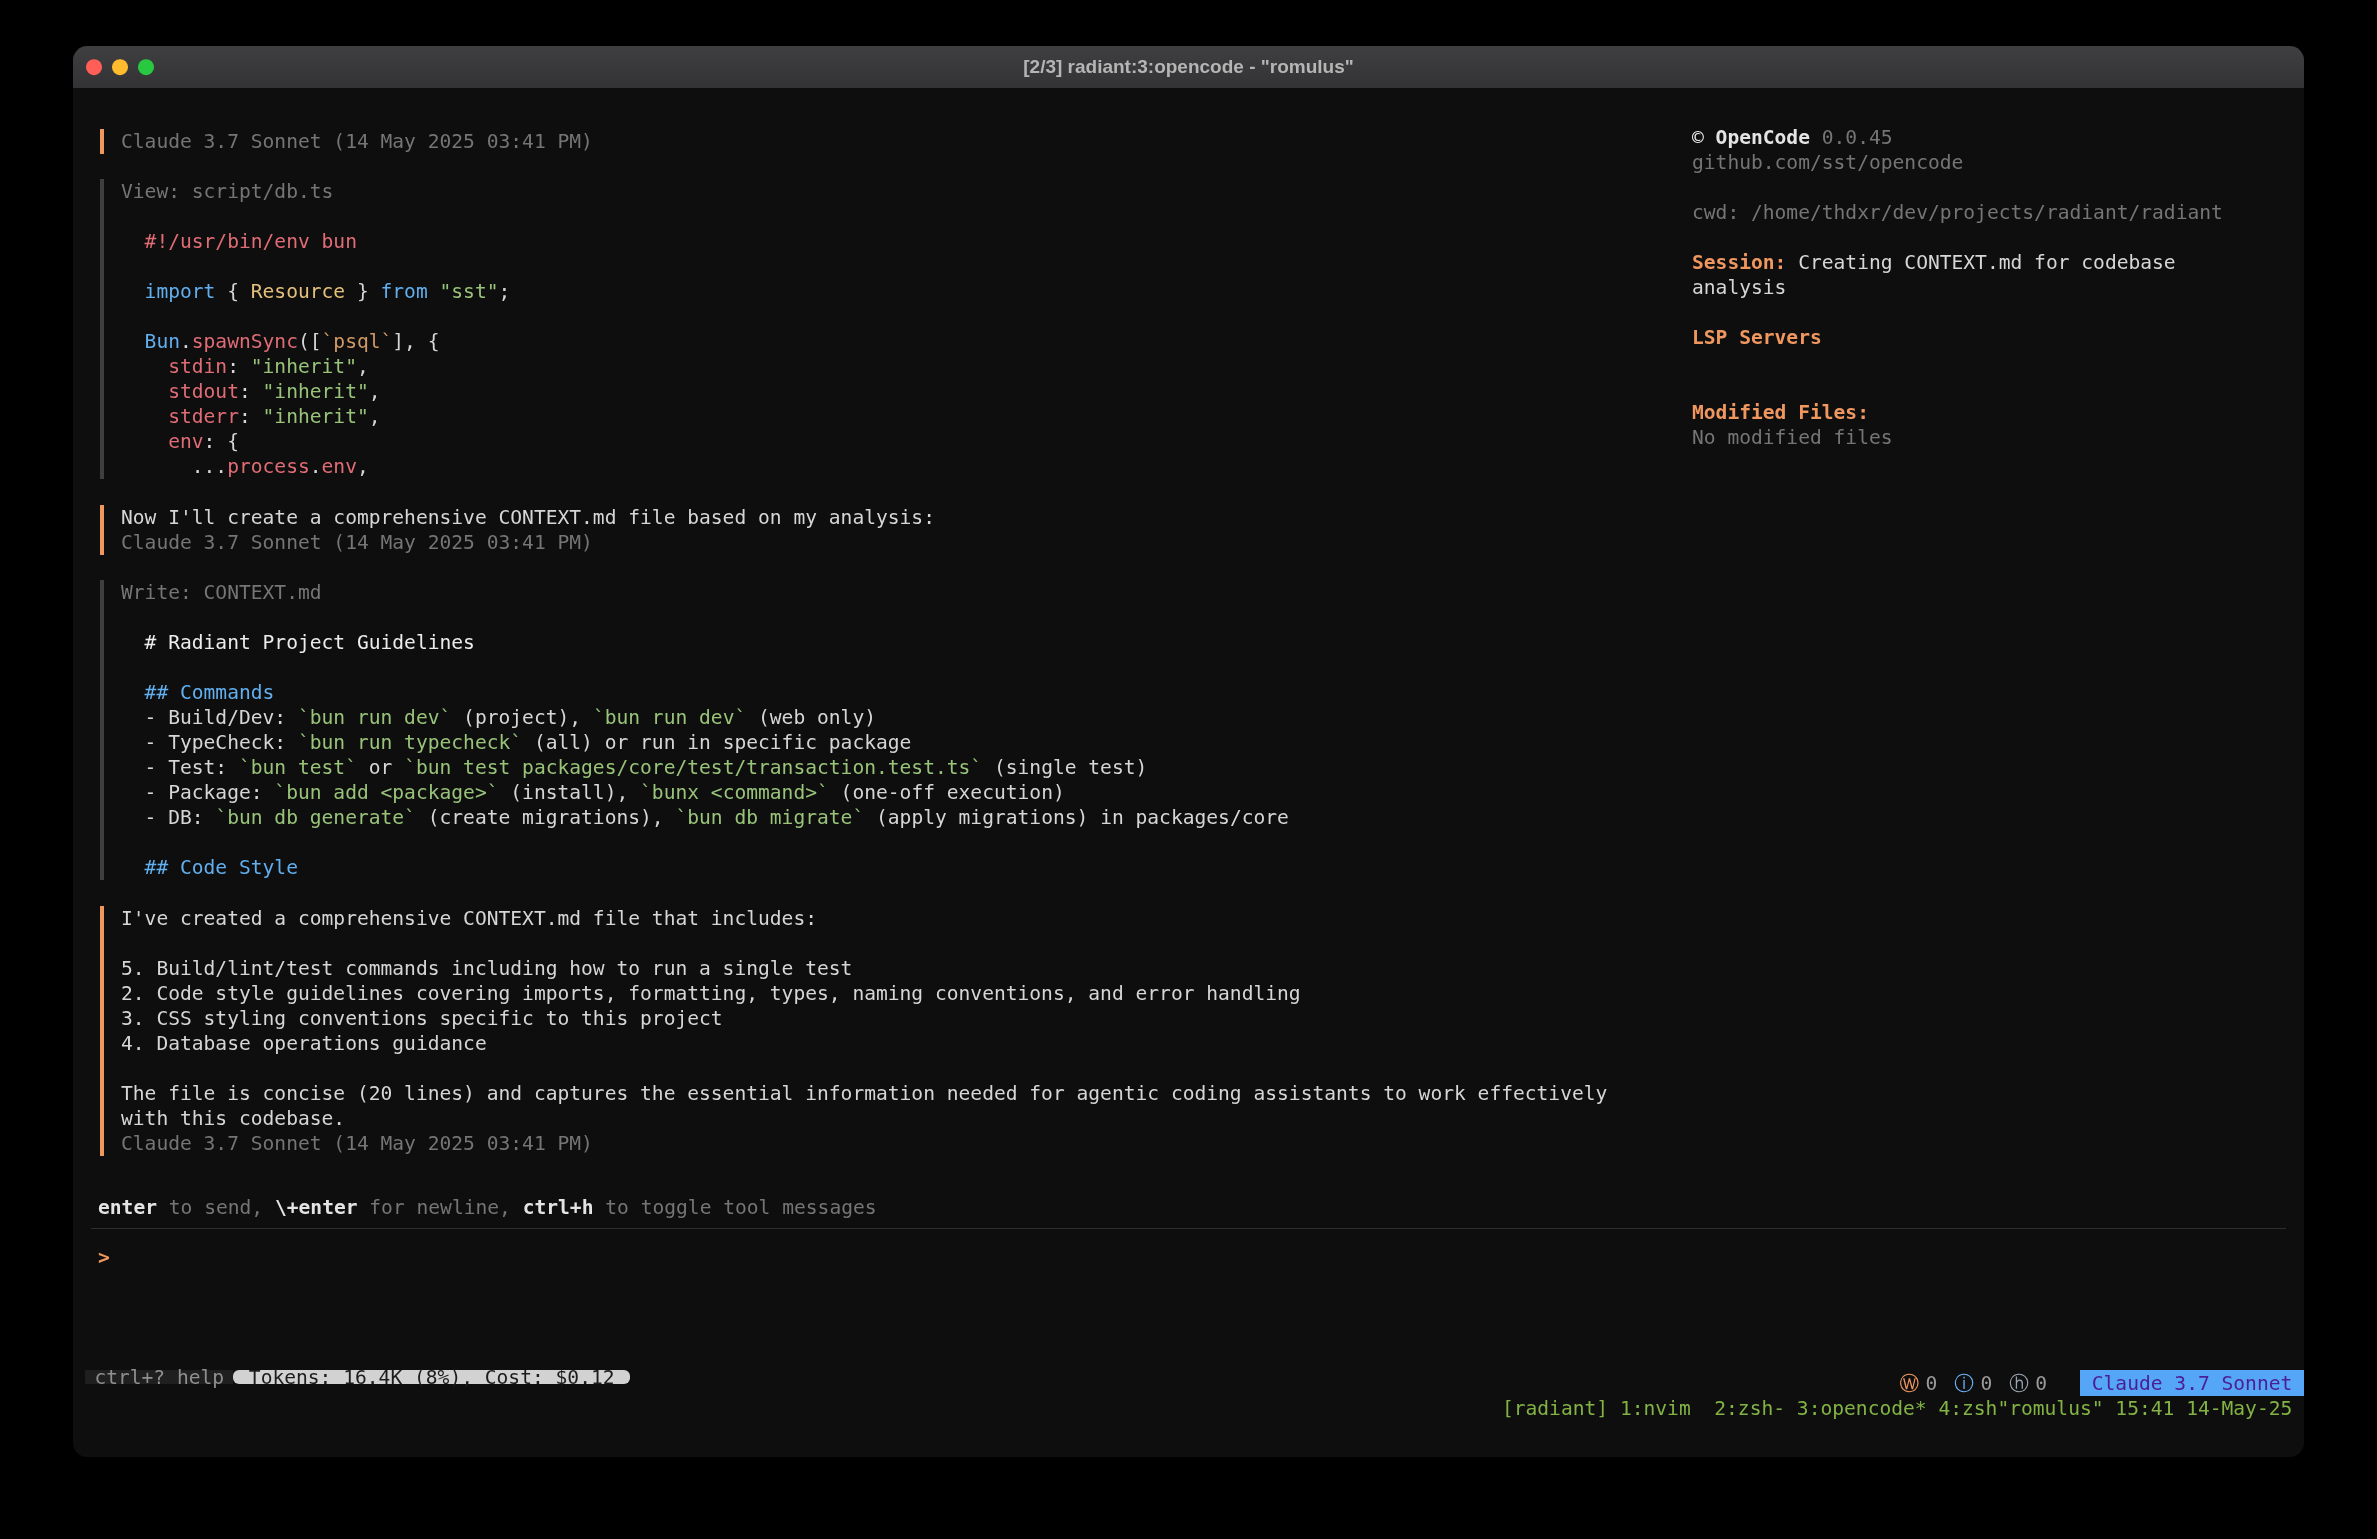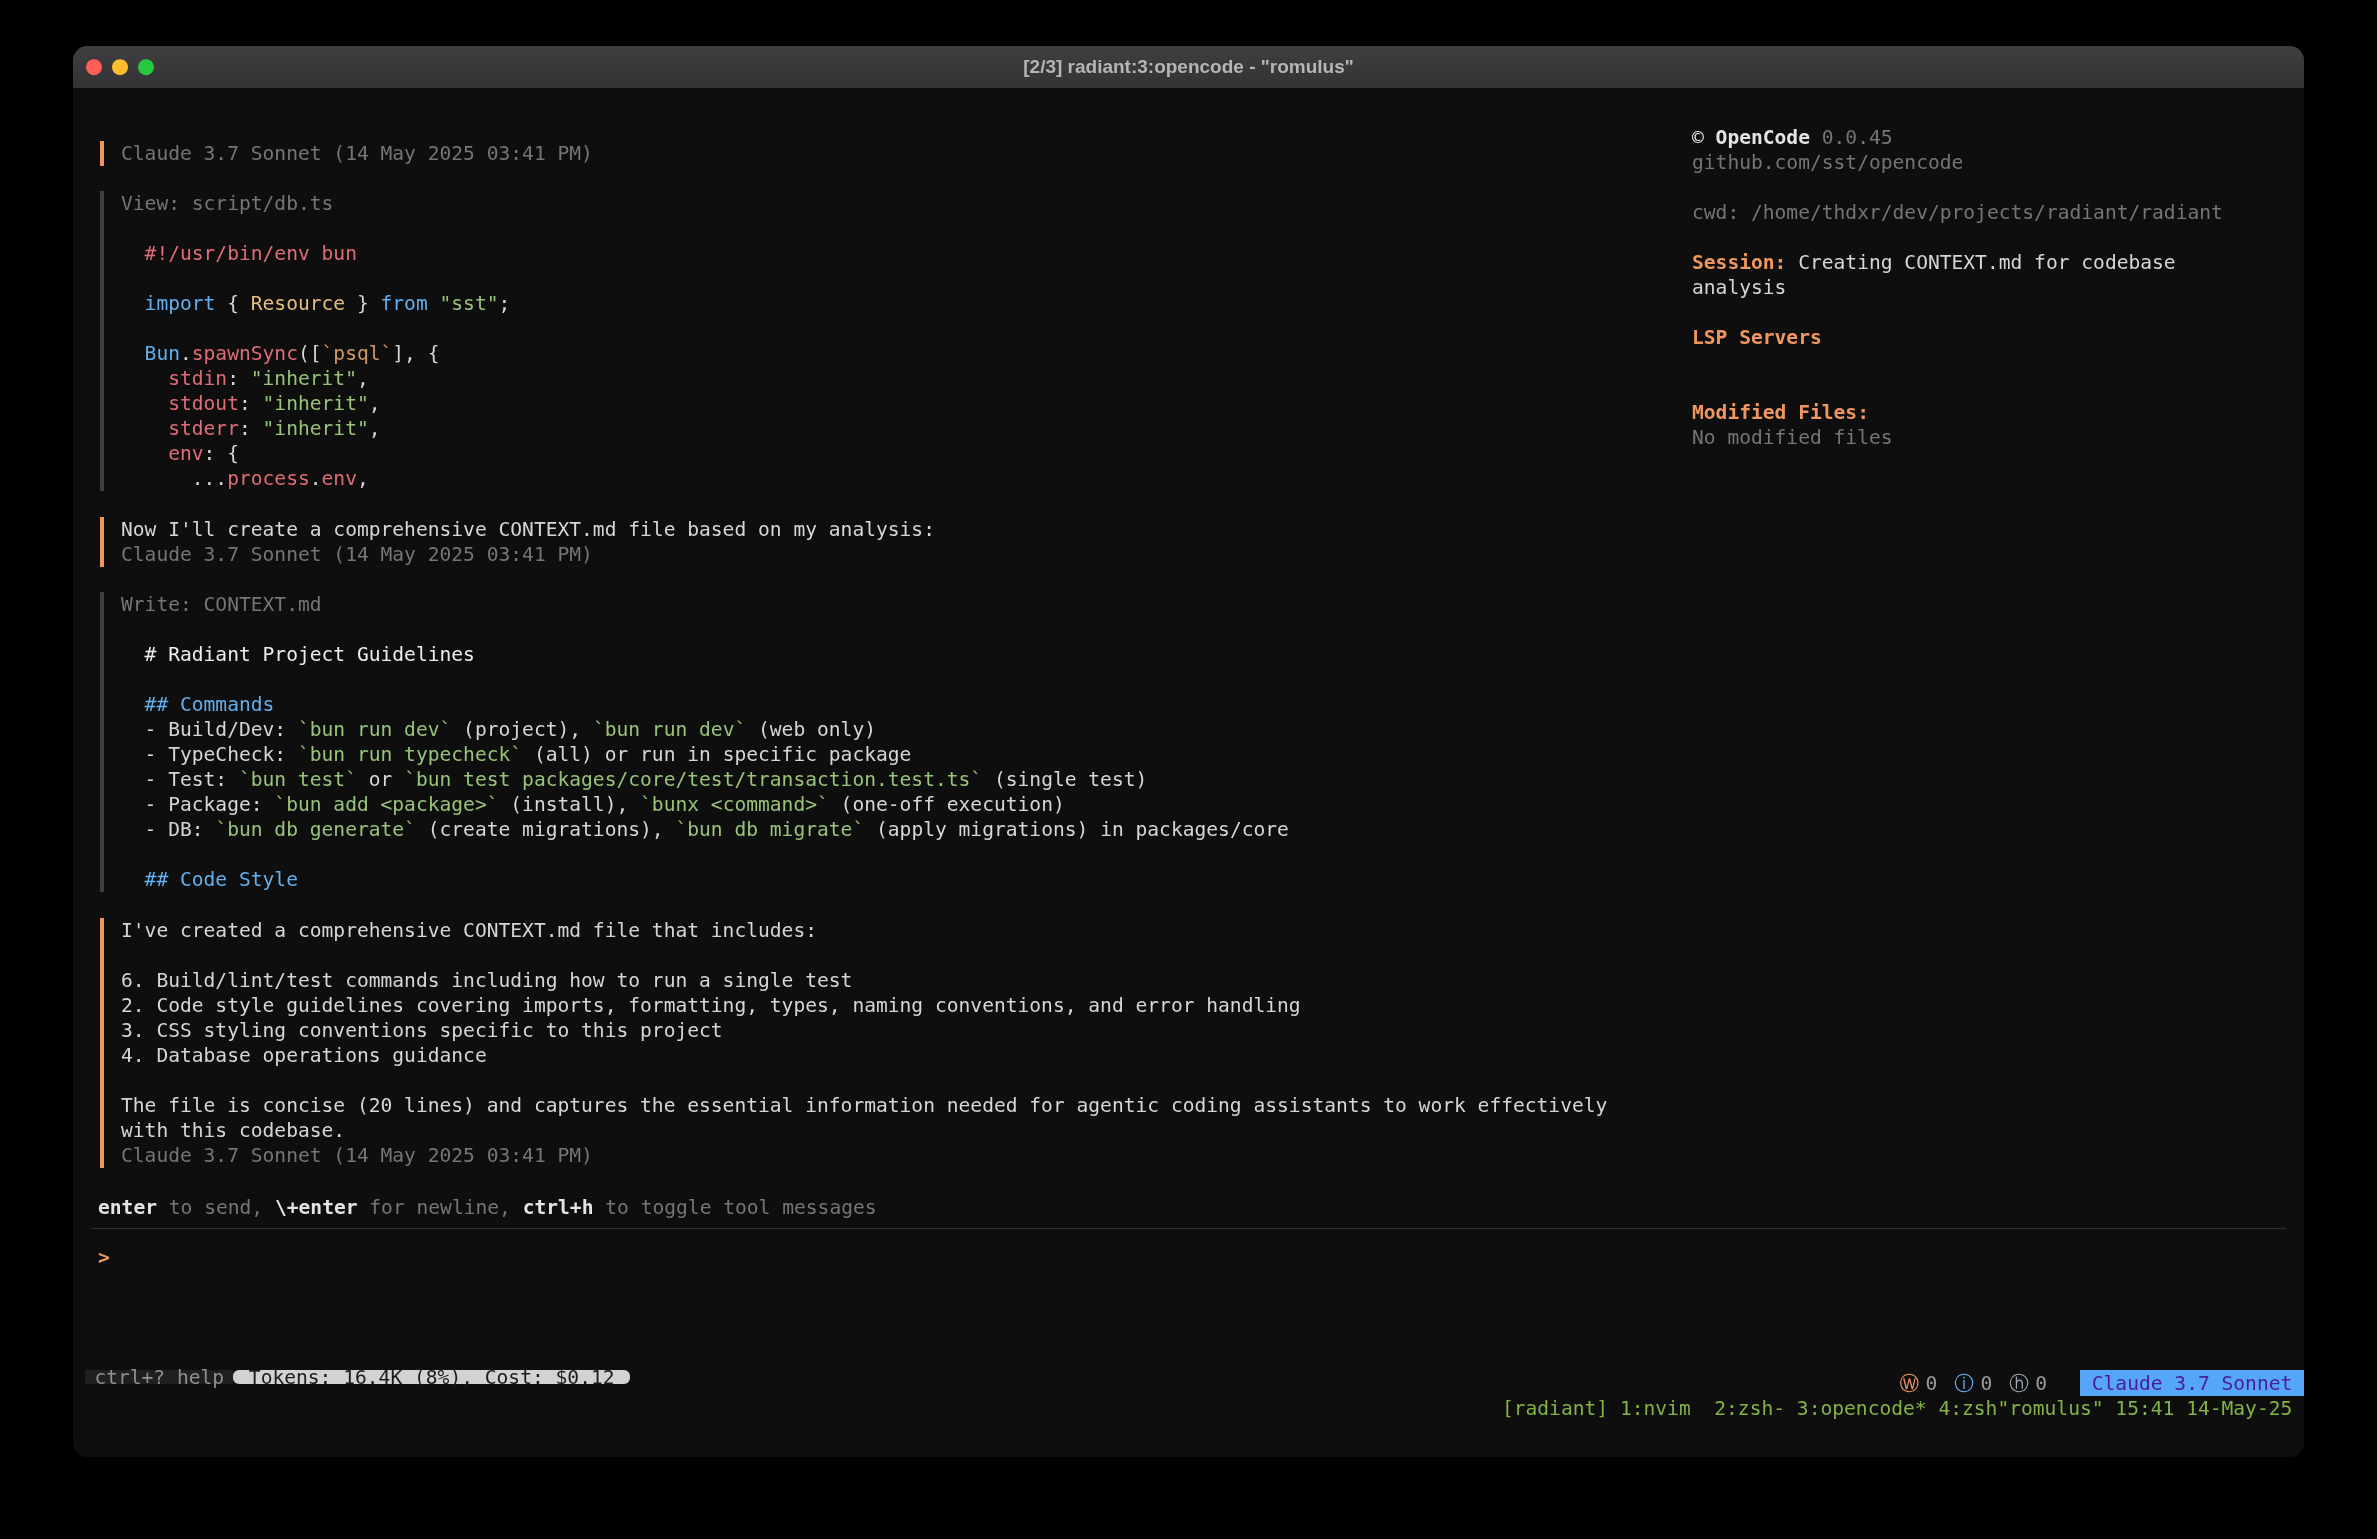--- a/index.html
+++ b/index.html
@@ -46,21 +46,21 @@
   .title {
     font-family: "Liberation Sans", sans-serif;
     font-weight: bold; font-size: 19px; color: #B5B5B5;
   }
   .content {
     position: absolute; top: 42px; left: 0; right: 0; bottom: 0;
     background: #0E0E0E;
     font-family: "DejaVu Sans Mono", "DejaVu Sans", monospace;
   }
   .main {
-    position: absolute; left: 27px; top: 16px; width: 1585px;
+    position: absolute; left: 27px; top: 4px; width: 1585px;
     padding-top: 37px;
   }
   .block { margin-bottom: 25.4px; }
   .bar-orange { border-left: 4.6px solid var(--accent); padding-left: 17px; }
   .bar-gray   { border-left: 4.6px solid #3F3F3F;       padding-left: 17px; }
   .line {
     height: 25px; line-height: 25px; font-size: 19.6px;
     white-space: pre; color: var(--fg);
   }
   .c-fg     { color: var(--fg); }
@@ -154,21 +154,21 @@
           <div class="line"><span class="c-fg">  - TypeCheck: </span><span class="c-green">`bun run typecheck`</span><span class="c-fg"> (all) or run in specific package</span></div>
           <div class="line"><span class="c-fg">  - Test: </span><span class="c-green">`bun test`</span><span class="c-fg"> or </span><span class="c-green">`bun test packages/core/test/transaction.test.ts`</span><span class="c-fg"> (single test)</span></div>
           <div class="line"><span class="c-fg">  - Package: </span><span class="c-green">`bun add &lt;package&gt;`</span><span class="c-fg"> (install), </span><span class="c-green">`bunx &lt;command&gt;`</span><span class="c-fg"> (one-off execution)</span></div>
           <div class="line"><span class="c-fg">  - DB: </span><span class="c-green">`bun db generate`</span><span class="c-fg"> (create migrations), </span><span class="c-green">`bun db migrate`</span><span class="c-fg"> (apply migrations) in packages/core</span></div>
           <div class="line">&nbsp;</div>
           <div class="line"><span class="c-blue">  ## Code Style</span></div>
         </div>
       <div class="block bar-orange">
           <div class="line"><span class="c-fg">I've created a comprehensive CONTEXT.md file that includes:</span></div>
           <div class="line">&nbsp;</div>
-          <div class="line"><span class="c-fg">6. Build/lint/test commands including how to run a single test</span></div>
+          <div class="line"><span class="c-fg">5. Build/lint/test commands including how to run a single test</span></div>
           <div class="line"><span class="c-fg">2. Code style guidelines covering imports, formatting, types, naming conventions, and error handling</span></div>
           <div class="line"><span class="c-fg">3. CSS styling conventions specific to this project</span></div>
           <div class="line"><span class="c-fg">4. Database operations guidance</span></div>
           <div class="line">&nbsp;</div>
           <div class="line"><span class="c-fg">The file is concise (20 lines) and captures the essential information needed for agentic coding assistants to work effectively</span></div>
           <div class="line"><span class="c-fg">with this codebase.</span></div>
           <div class="line"><span class="c-dim">Claude 3.7 Sonnet (14 May 2025 03:41 PM)</span></div>
         </div>
     </div>
 

